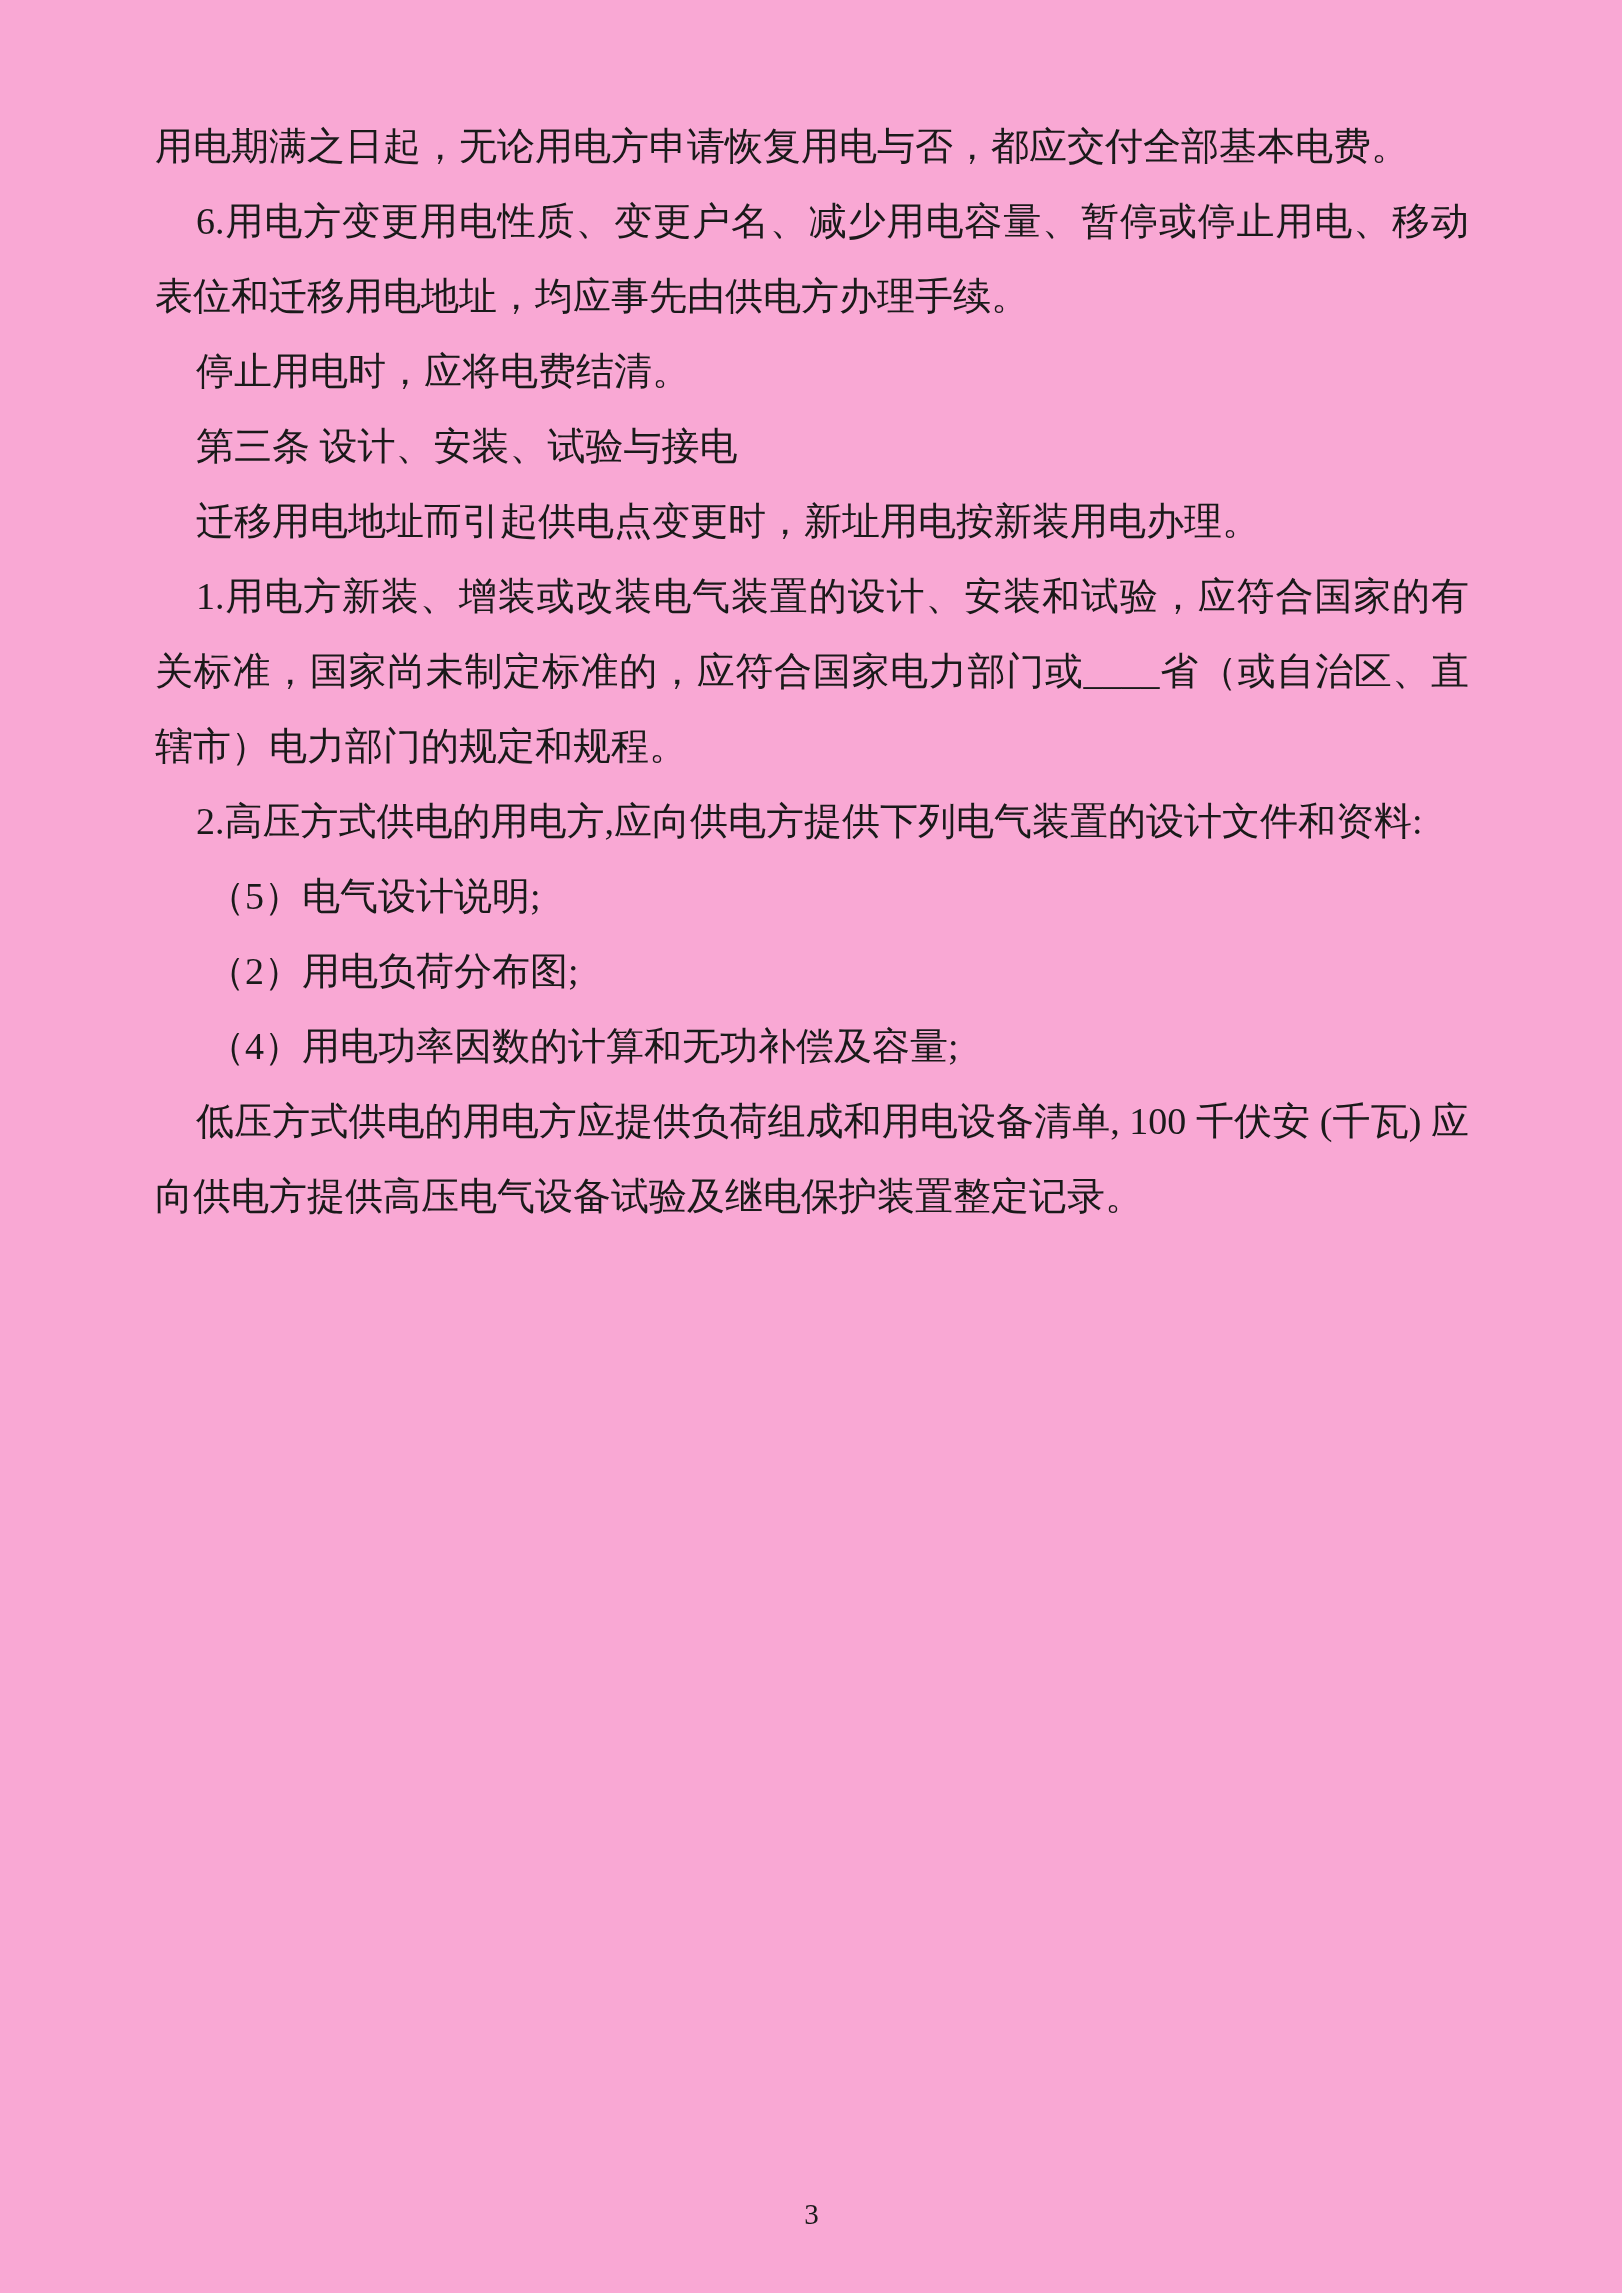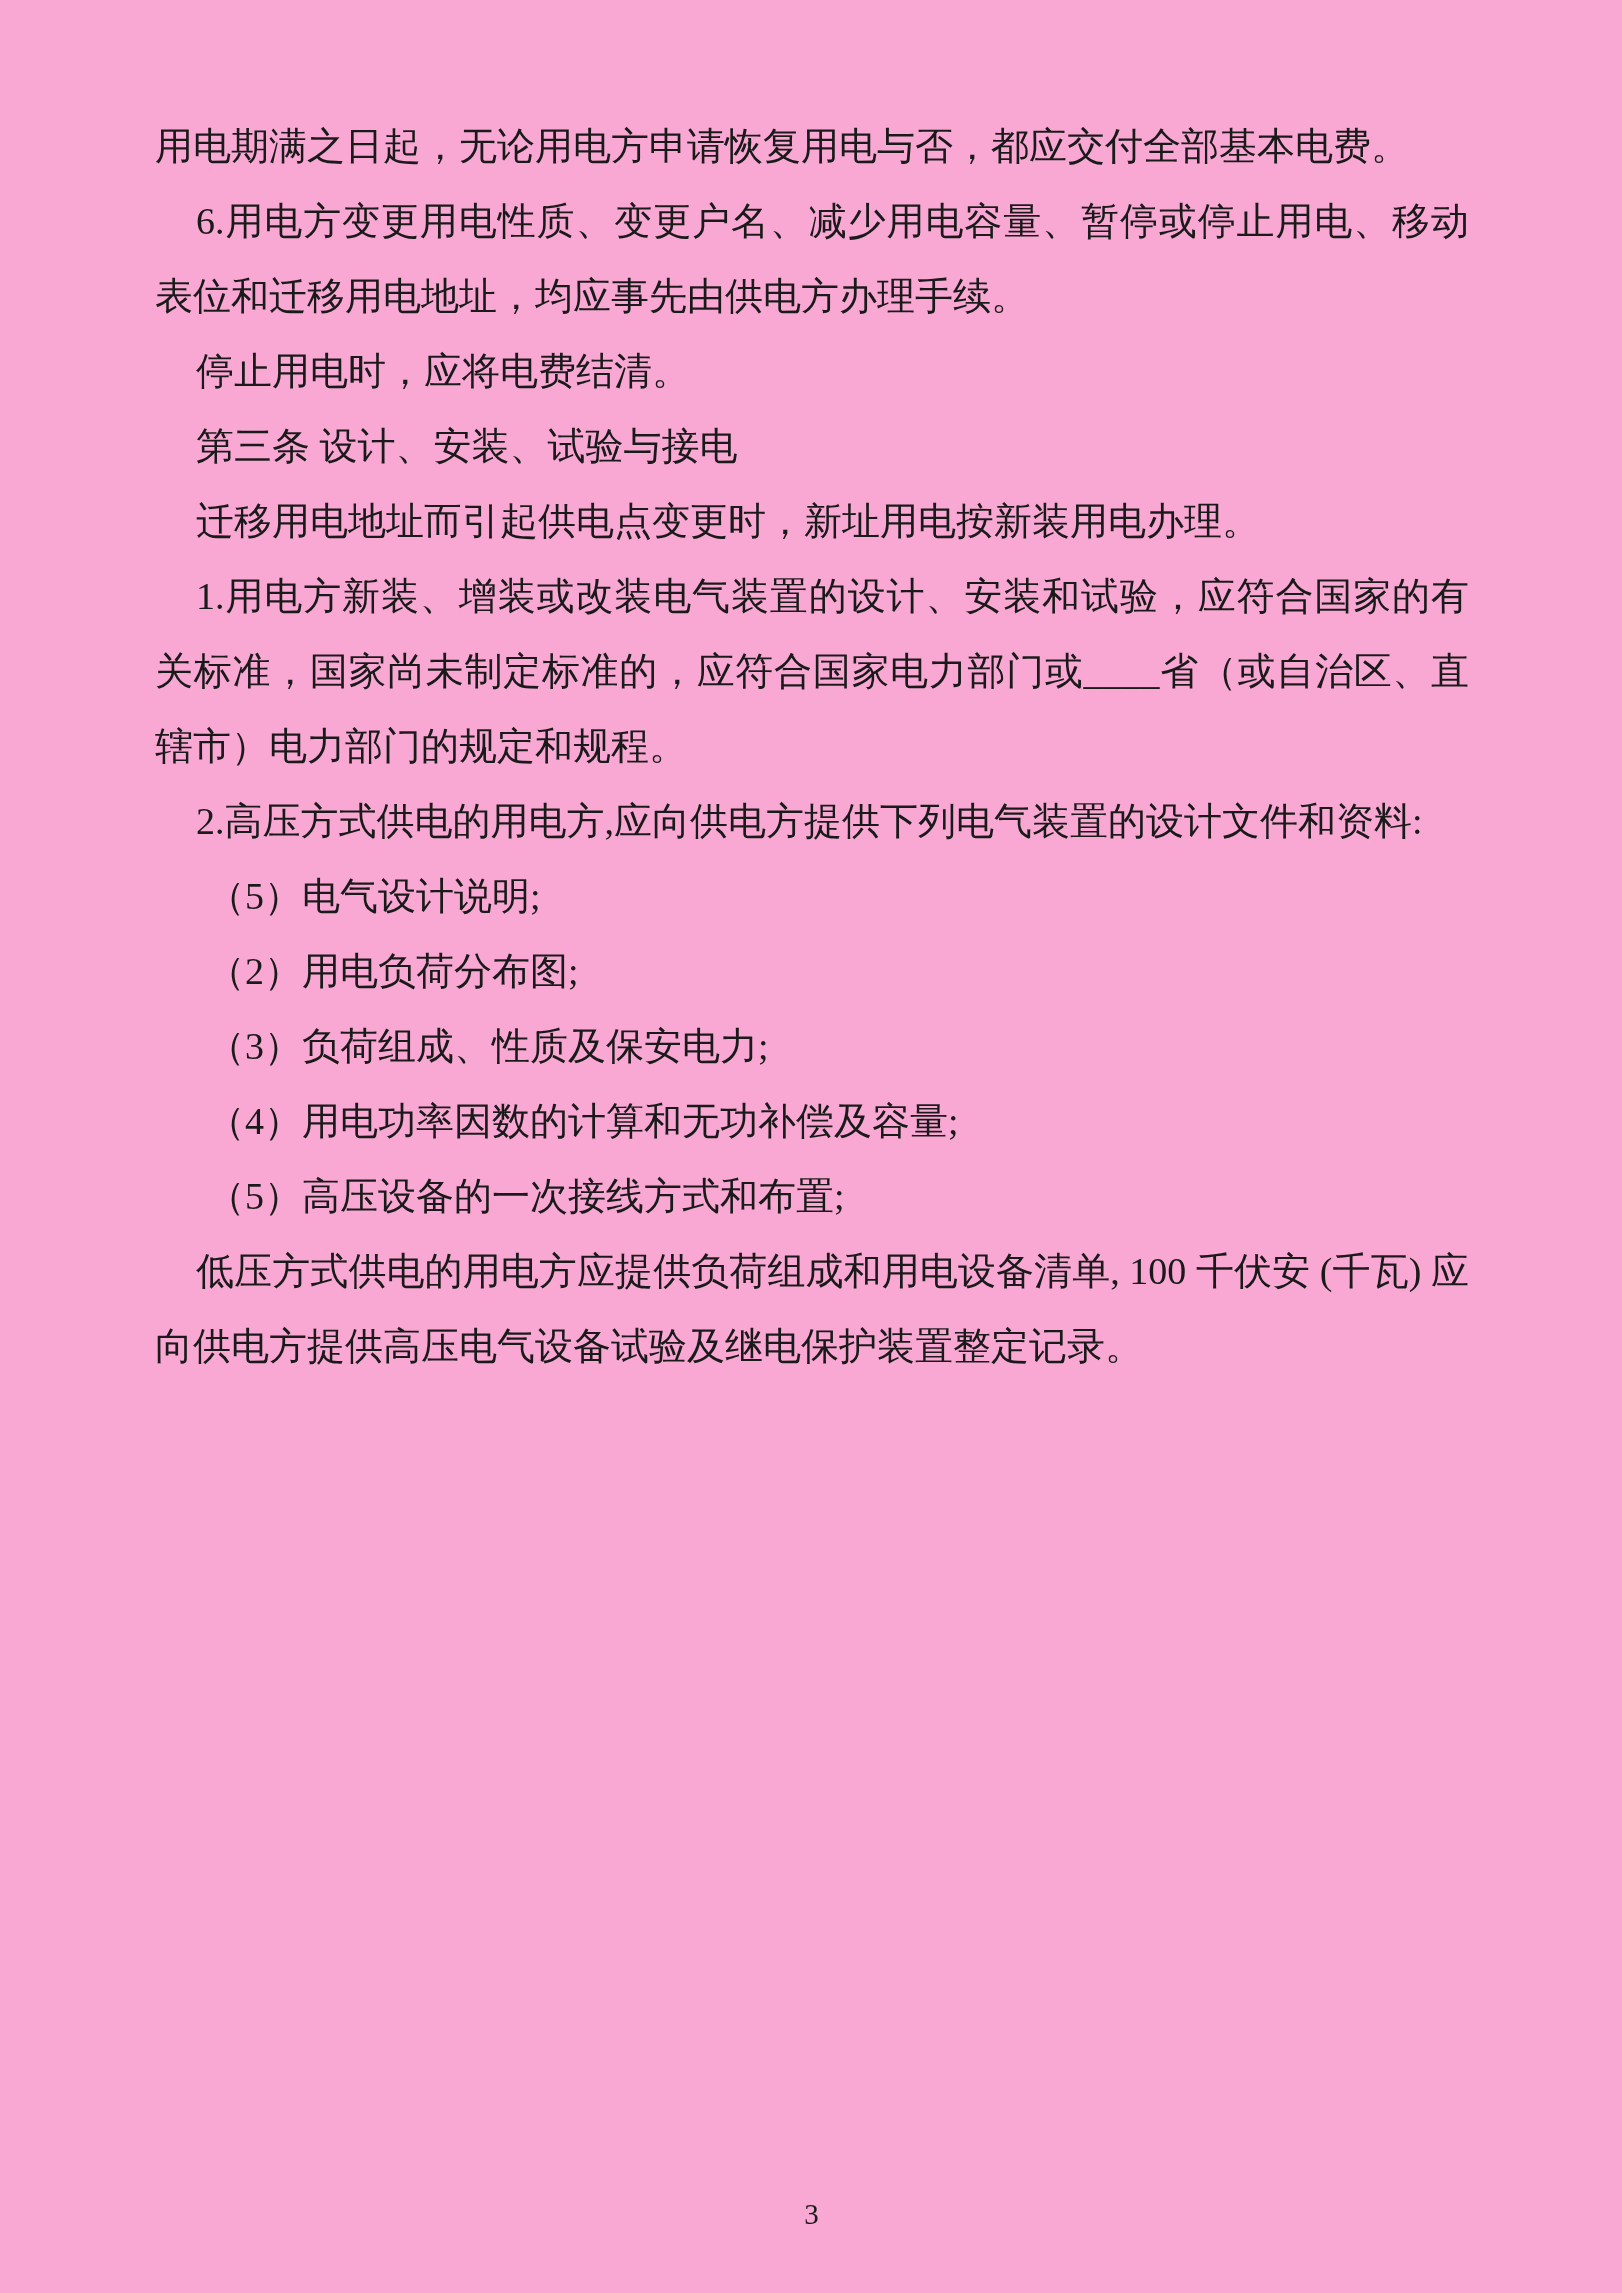--- a/index.html
+++ b/index.html
@@ -55,20 +55,18 @@
   <div class="content">
     <p>用电期满之日起，无论用电方申请恢复用电与否，都应交付全部基本电费。</p>
     <p class="indent">6.用电方变更用电性质、变更户名、减少用电容量、暂停或停止用电、移动表位和迁移用电地址，均应事先由供电方办理手续。</p>
     <p class="indent">停止用电时，应将电费结清。</p>
     <p class="indent">第三条 设计、安装、试验与接电</p>
     <p class="indent">迁移用电地址而引起供电点变更时，新址用电按新装用电办理。</p>
     <p class="indent">1.用电方新装、增装或改装电气装置的设计、安装和试验，应符合国家的有关标准，国家尚未制定标准的，应符合国家电力部门或____省（或自治区、直辖市）电力部门的规定和规程。</p>
     <p class="indent">2.高压方式供电的用电方,应向供电方提供下列电气装置的设计文件和资料:</p>
     <p class="item">（5）电气设计说明;</p>
     <p class="item">（2）用电负荷分布图;</p>
-    <p class="item">（3）负荷组成、性质及保安电力;</p>
     <p class="item">（4）用电功率因数的计算和无功补偿及容量;</p>
-    <p class="item">（5）高压设备的一次接线方式和布置;</p>
     <p class="indent">低压方式供电的用电方应提供负荷组成和用电设备清单, 100 千伏安 (千瓦) 应向供电方提供高压电气设备试验及继电保护装置整定记录。</p>
   </div>
   <div class="page-number">3</div>
 </div>
 
 
 </body></html>

